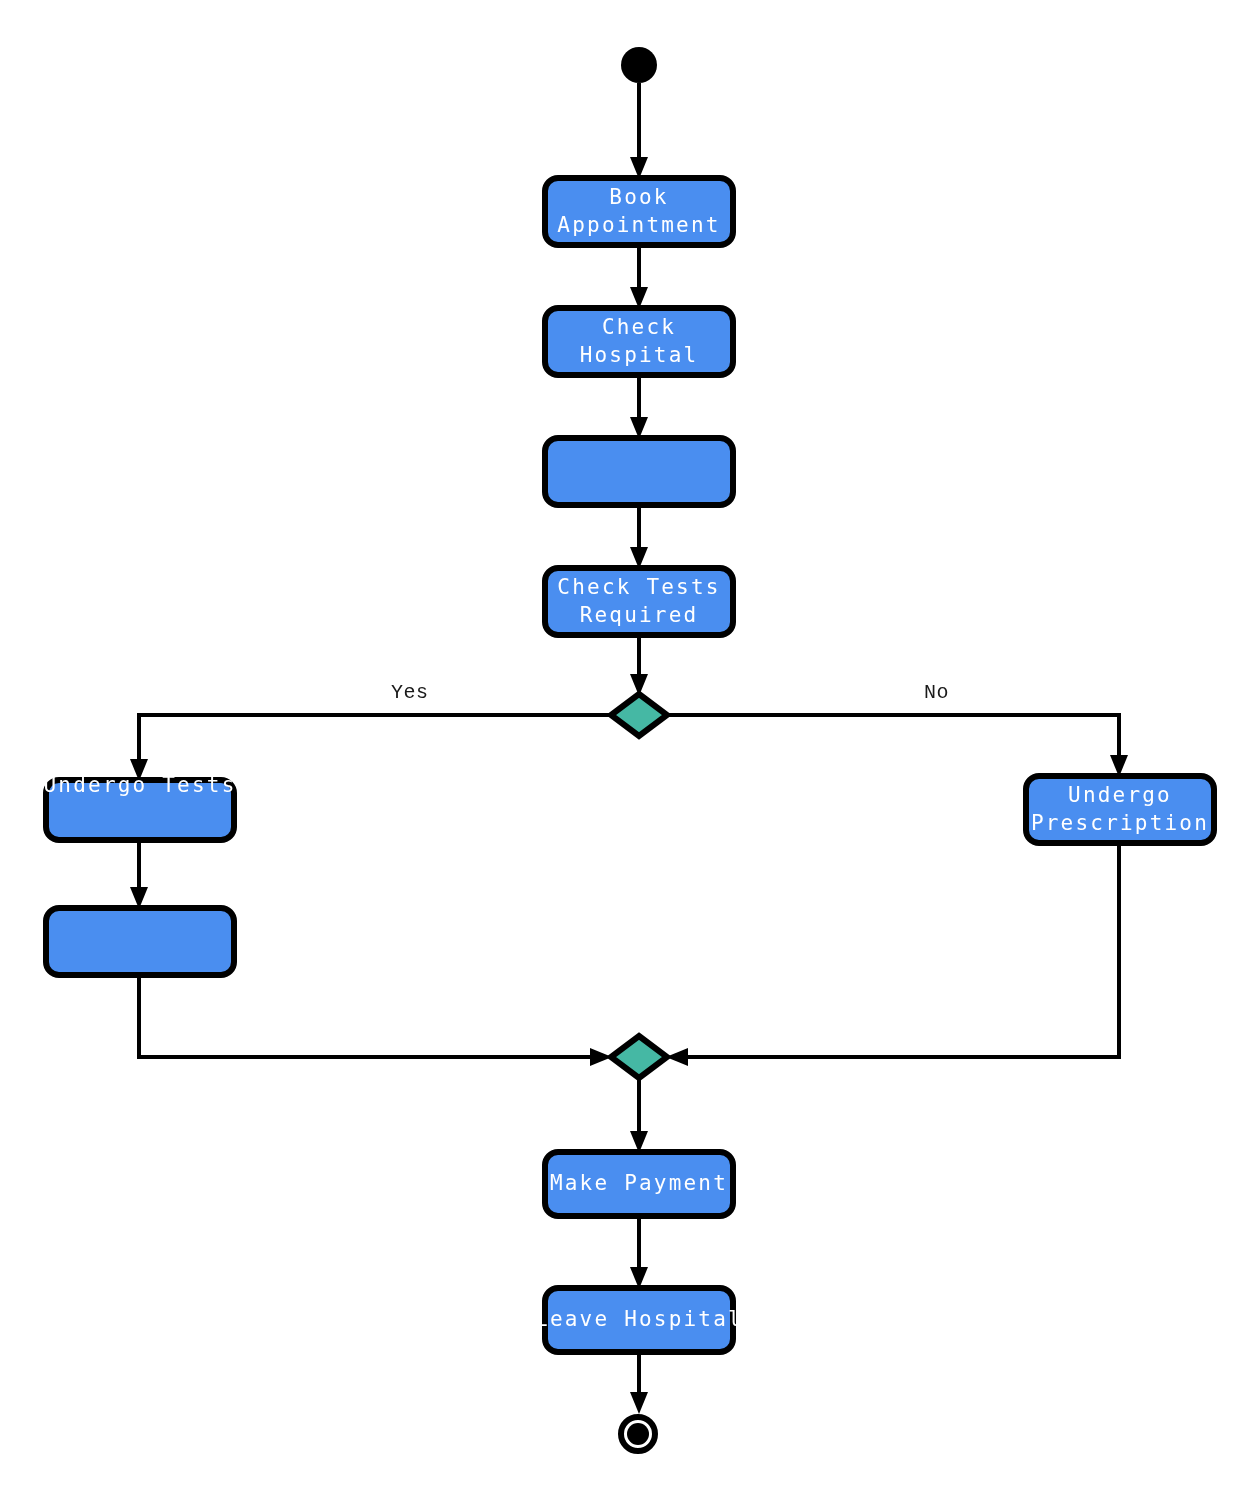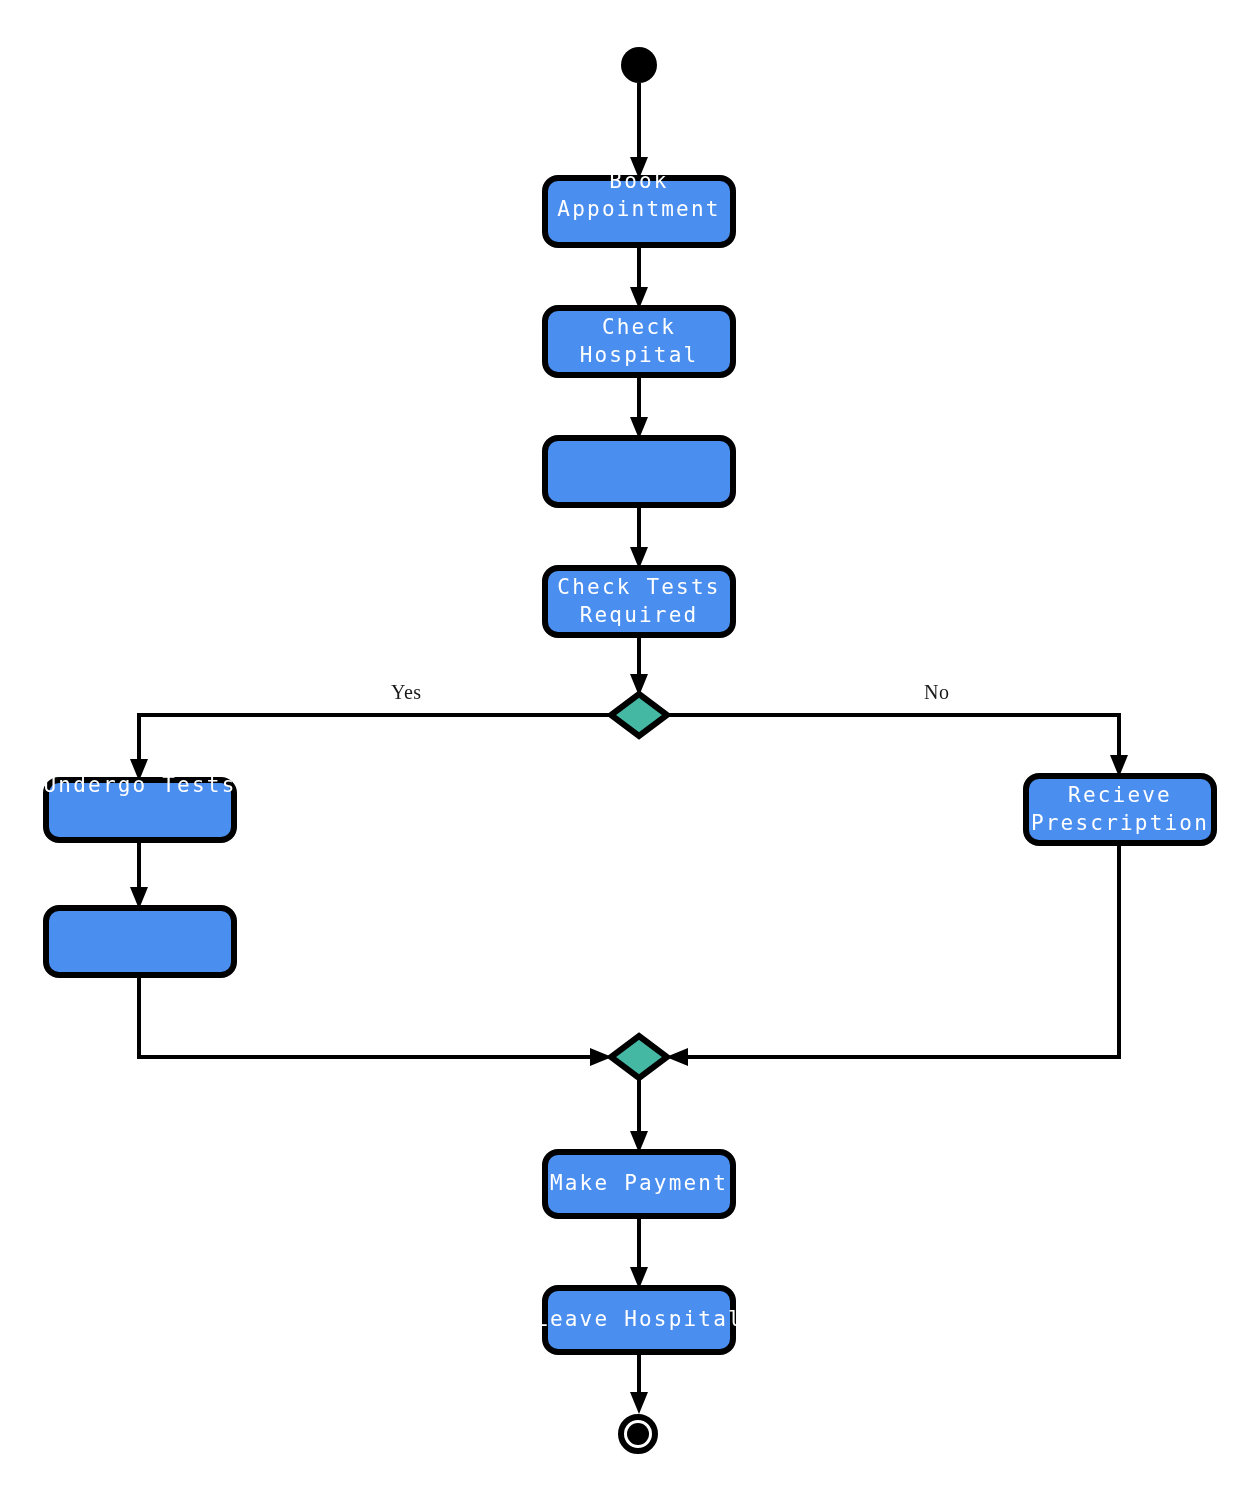--- a/index.html
+++ b/index.html
@@ -64,21 +64,21 @@
     font-family: "DejaVu Sans Mono", monospace;
     font-size: 21px;
     letter-spacing: 2.2px;
     line-height: 1.32;
     pointer-events: none;
     white-space: pre;
   }
   .edge-label {
     position: absolute;
     color: #1a1a1a;
-    font-family: Liberation Serif, serif;
+    font-family: Liberation Mono, monospace;
     font-size: 20px;
     letter-spacing: 0.5px;
     white-space: pre;
   }
 </style>
 </head>
 <body>
 
 <div id="diagram-root">
 
@@ -166,21 +166,21 @@
     <rect class="node-shape" x="46" y="780" width="188" height="60" rx="13" ry="13" fill="#4a8ef0"></rect>
     <rect class="node-shape" x="46" y="908" width="188" height="67" rx="13" ry="13" fill="#4a8ef0"></rect>
     <rect class="node-shape" x="1026" y="776" width="188" height="67" rx="13" ry="13" fill="#4a8ef0"></rect>
     <rect class="node-shape" x="545" y="1152" width="188" height="64" rx="13" ry="13" fill="#4a8ef0"></rect>
     <rect class="node-shape" x="545" y="1288" width="188" height="64" rx="13" ry="13" fill="#4a8ef0"></rect>
 
     <polygon class="decision-shape" points="639,694 667,715 639,736 611,715" fill="#45b8a4"></polygon>
     <polygon class="decision-shape" points="639,1036 667,1057 639,1078 611,1057" fill="#45b8a4"></polygon>
   </svg>
 
-  <div class="node-label" style="left:545px; top:162px; width:188px; height:67px;">
+  <div class="node-label" style="left:545px; top:178px; width:188px; height:67px;">
     <span>Book</span>
     <span>Appointment</span>
   </div>
 
   <div class="node-label" style="left:545px; top:308px; width:188px; height:67px;">
     <span>Check</span>
     <span>Hospital</span>
   </div>
 
 
@@ -188,21 +188,21 @@
     <span>Check Tests</span>
     <span>Required</span>
   </div>
 
   <div class="node-label" style="left:46px; top:756px; width:188px; height:60px;">
     <span>Undergo Tests</span>
   </div>
 
 
   <div class="node-label" style="left:1026px; top:776px; width:188px; height:67px;">
-    <span>Recieve</span>
+    <span>Undergo</span>
     <span>Prescription</span>
   </div>
 
   <div class="node-label" style="left:545px; top:1152px; width:188px; height:64px;">
     <span>Make Payment</span>
   </div>
 
   <div class="node-label" style="left:545px; top:1288px; width:188px; height:64px;">
     <span>Leave Hospital</span>
   </div>

